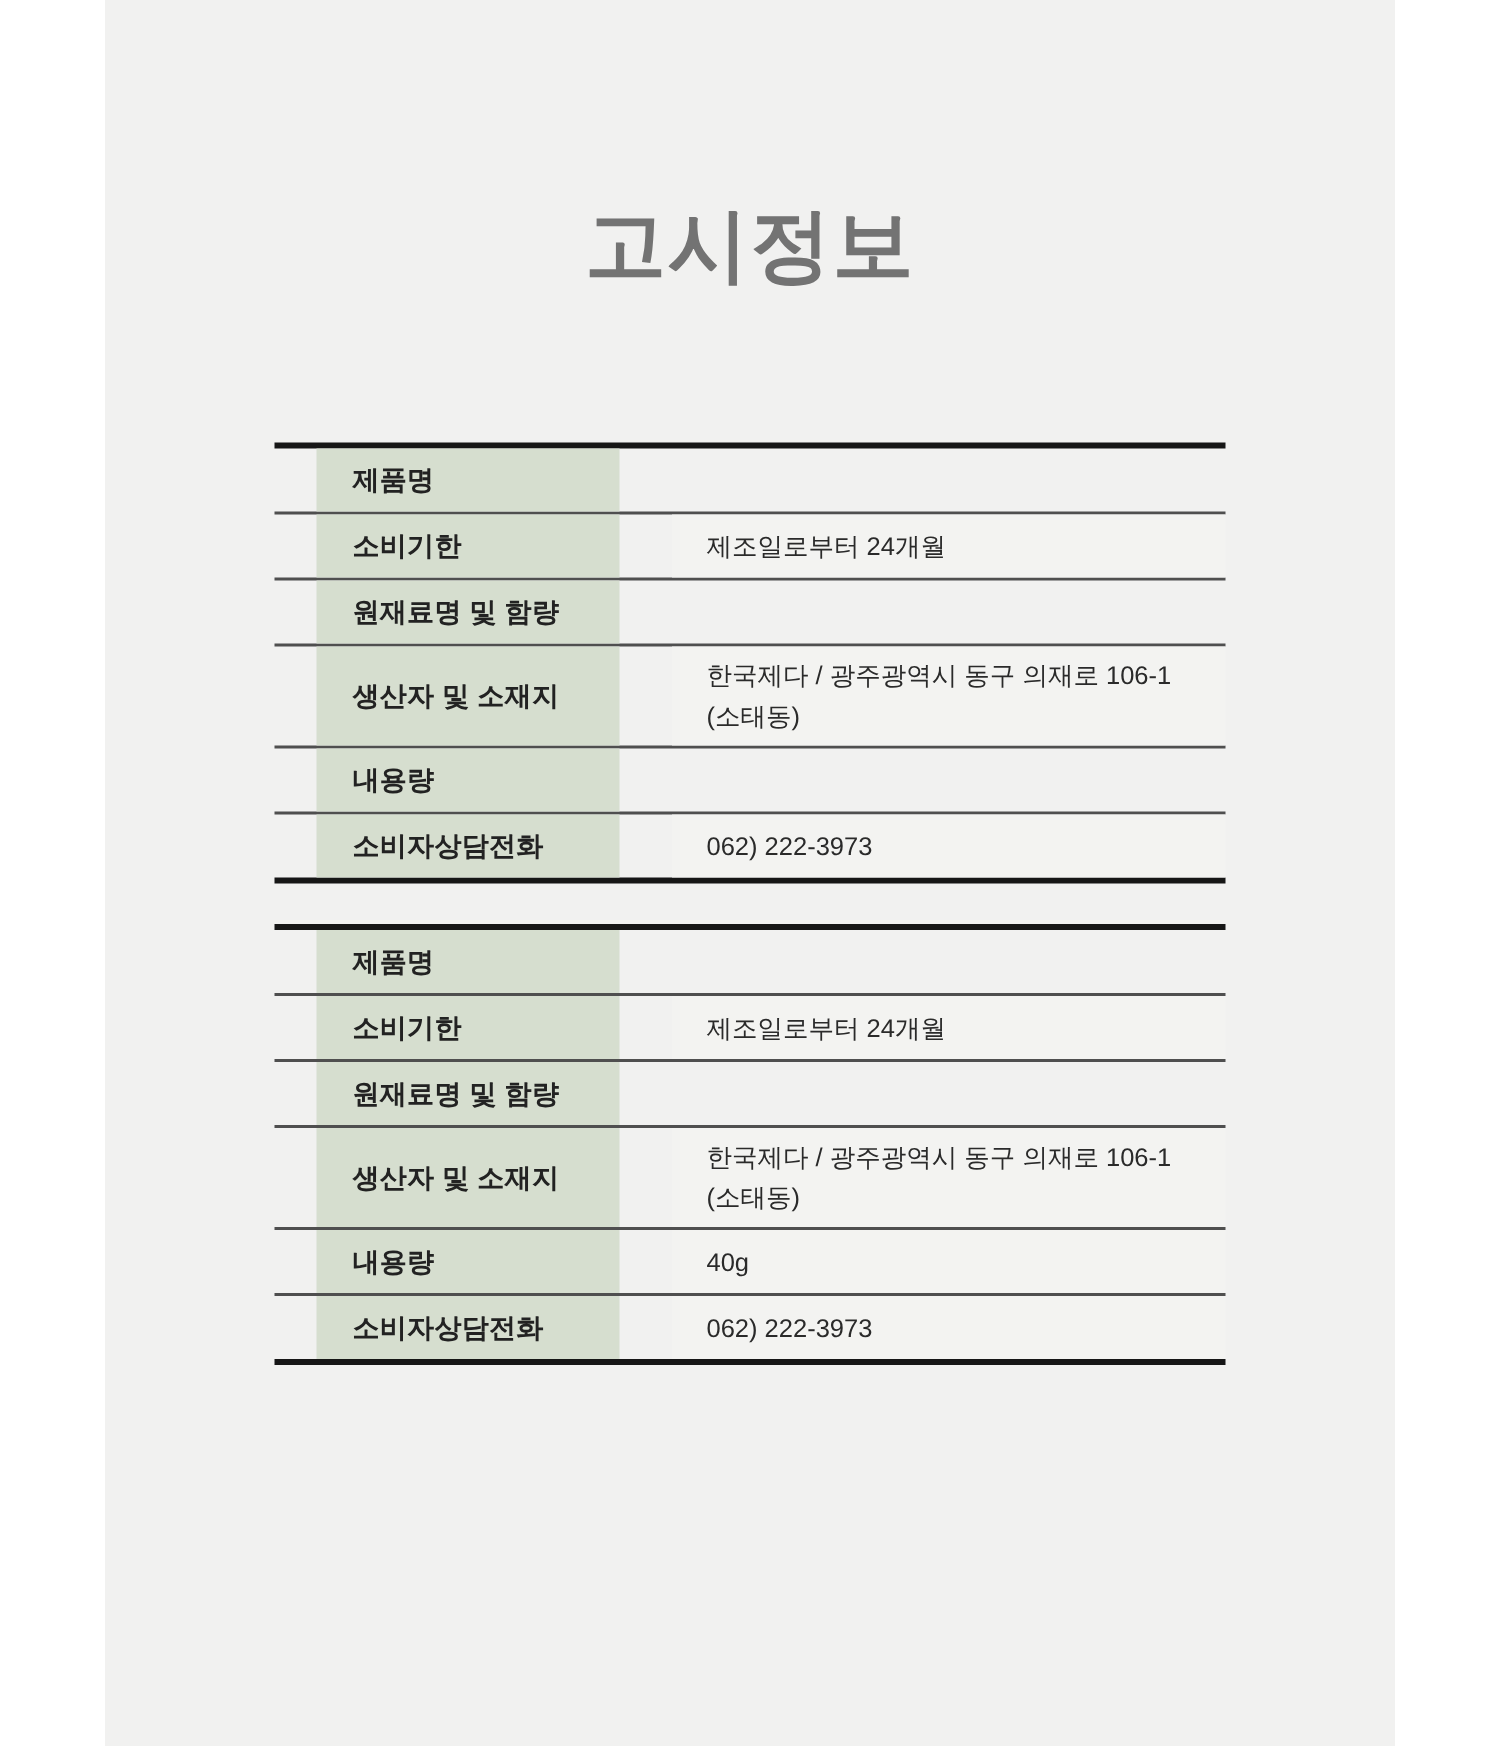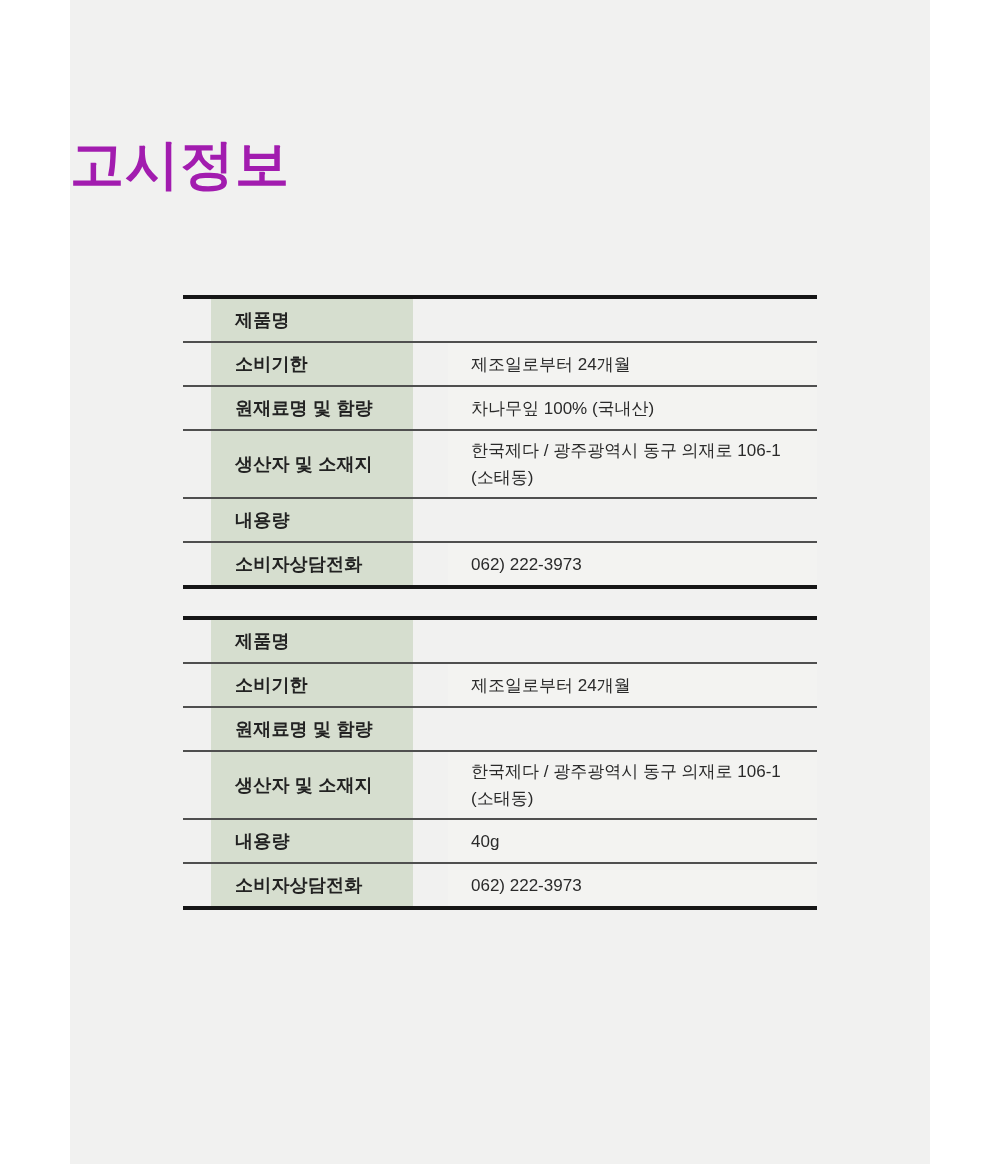--- a/index.html
+++ b/index.html
@@ -19,26 +19,26 @@
     width: 860px;
     height: 1164px;
     margin: 0 auto;
     background: #f1f1f0;
     box-sizing: border-box;
     padding-top: 132px;
     overflow: hidden;
   }
   .page-title {
     margin: 0;
-    text-align: left;
+    text-align: center;
     font-size: 54px;
     line-height: 64px;
     font-weight: 700;
     letter-spacing: 1px;
-    color: #a21caf;
+    color: #737373;
   }
   .info-table {
     margin: 0 113px;
     border-top: 4px solid #161616;
     border-bottom: 4px solid #161616;
   }
   .info-table.first { margin-top: 99px; }
   .info-table.second { margin-top: 27px; }
   .row { display: flex; padding-left: 28px; }
   .row + .row { border-top: 2px solid #4f4f4f; gap: 35px; }
@@ -80,21 +80,20 @@
     <div class="info-table first">
       <div class="row">
         <div class="cell label">제품명</div>
       </div>
       <div class="row">
         <div class="cell label">소비기한</div>
         <div class="cell value">제조일로부터 24개월</div>
       </div>
       <div class="row">
         <div class="cell label">원재료명 및 함량</div>
-        <div class="cell value">차나무잎 100% (국내산)</div>
       </div>
       <div class="row">
         <div class="cell label">생산자 및 소재지</div>
         <div class="cell value">한국제다 / 광주광역시 동구 의재로 106-1 (소태동)</div>
       </div>
       <div class="row">
         <div class="cell label">내용량</div>
       </div>
       <div class="row">
         <div class="cell label">소비자상담전화</div>

